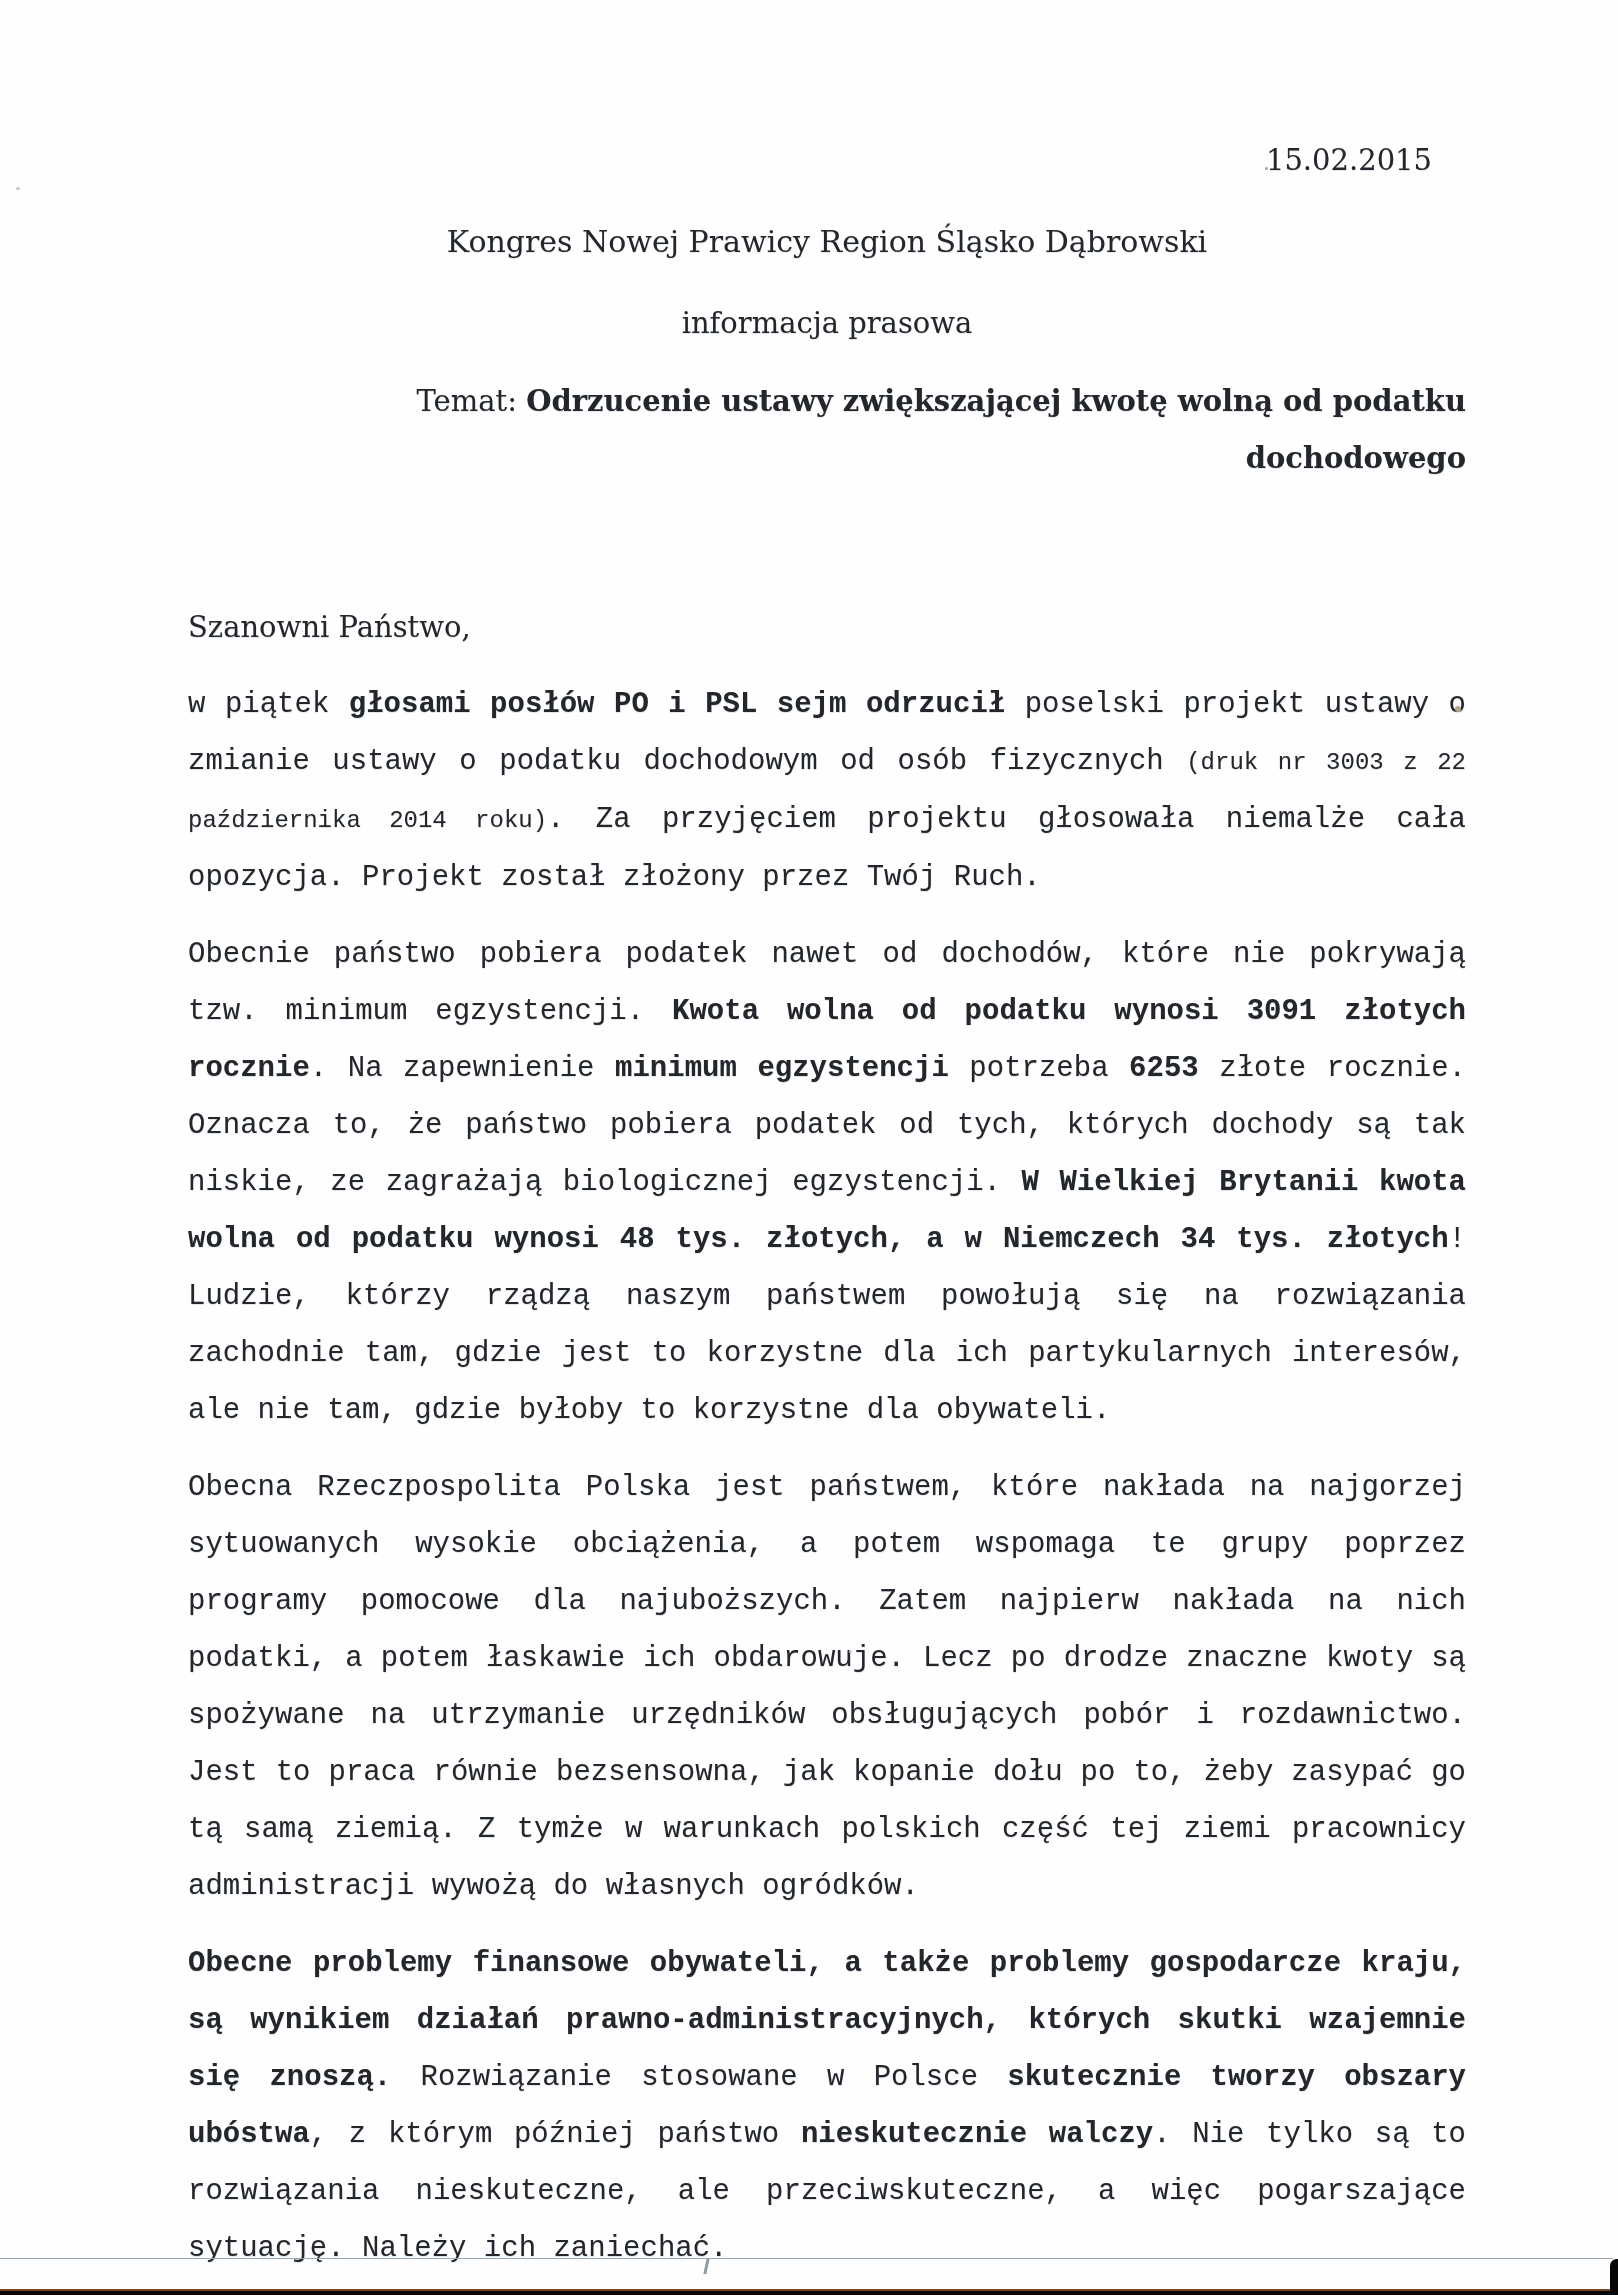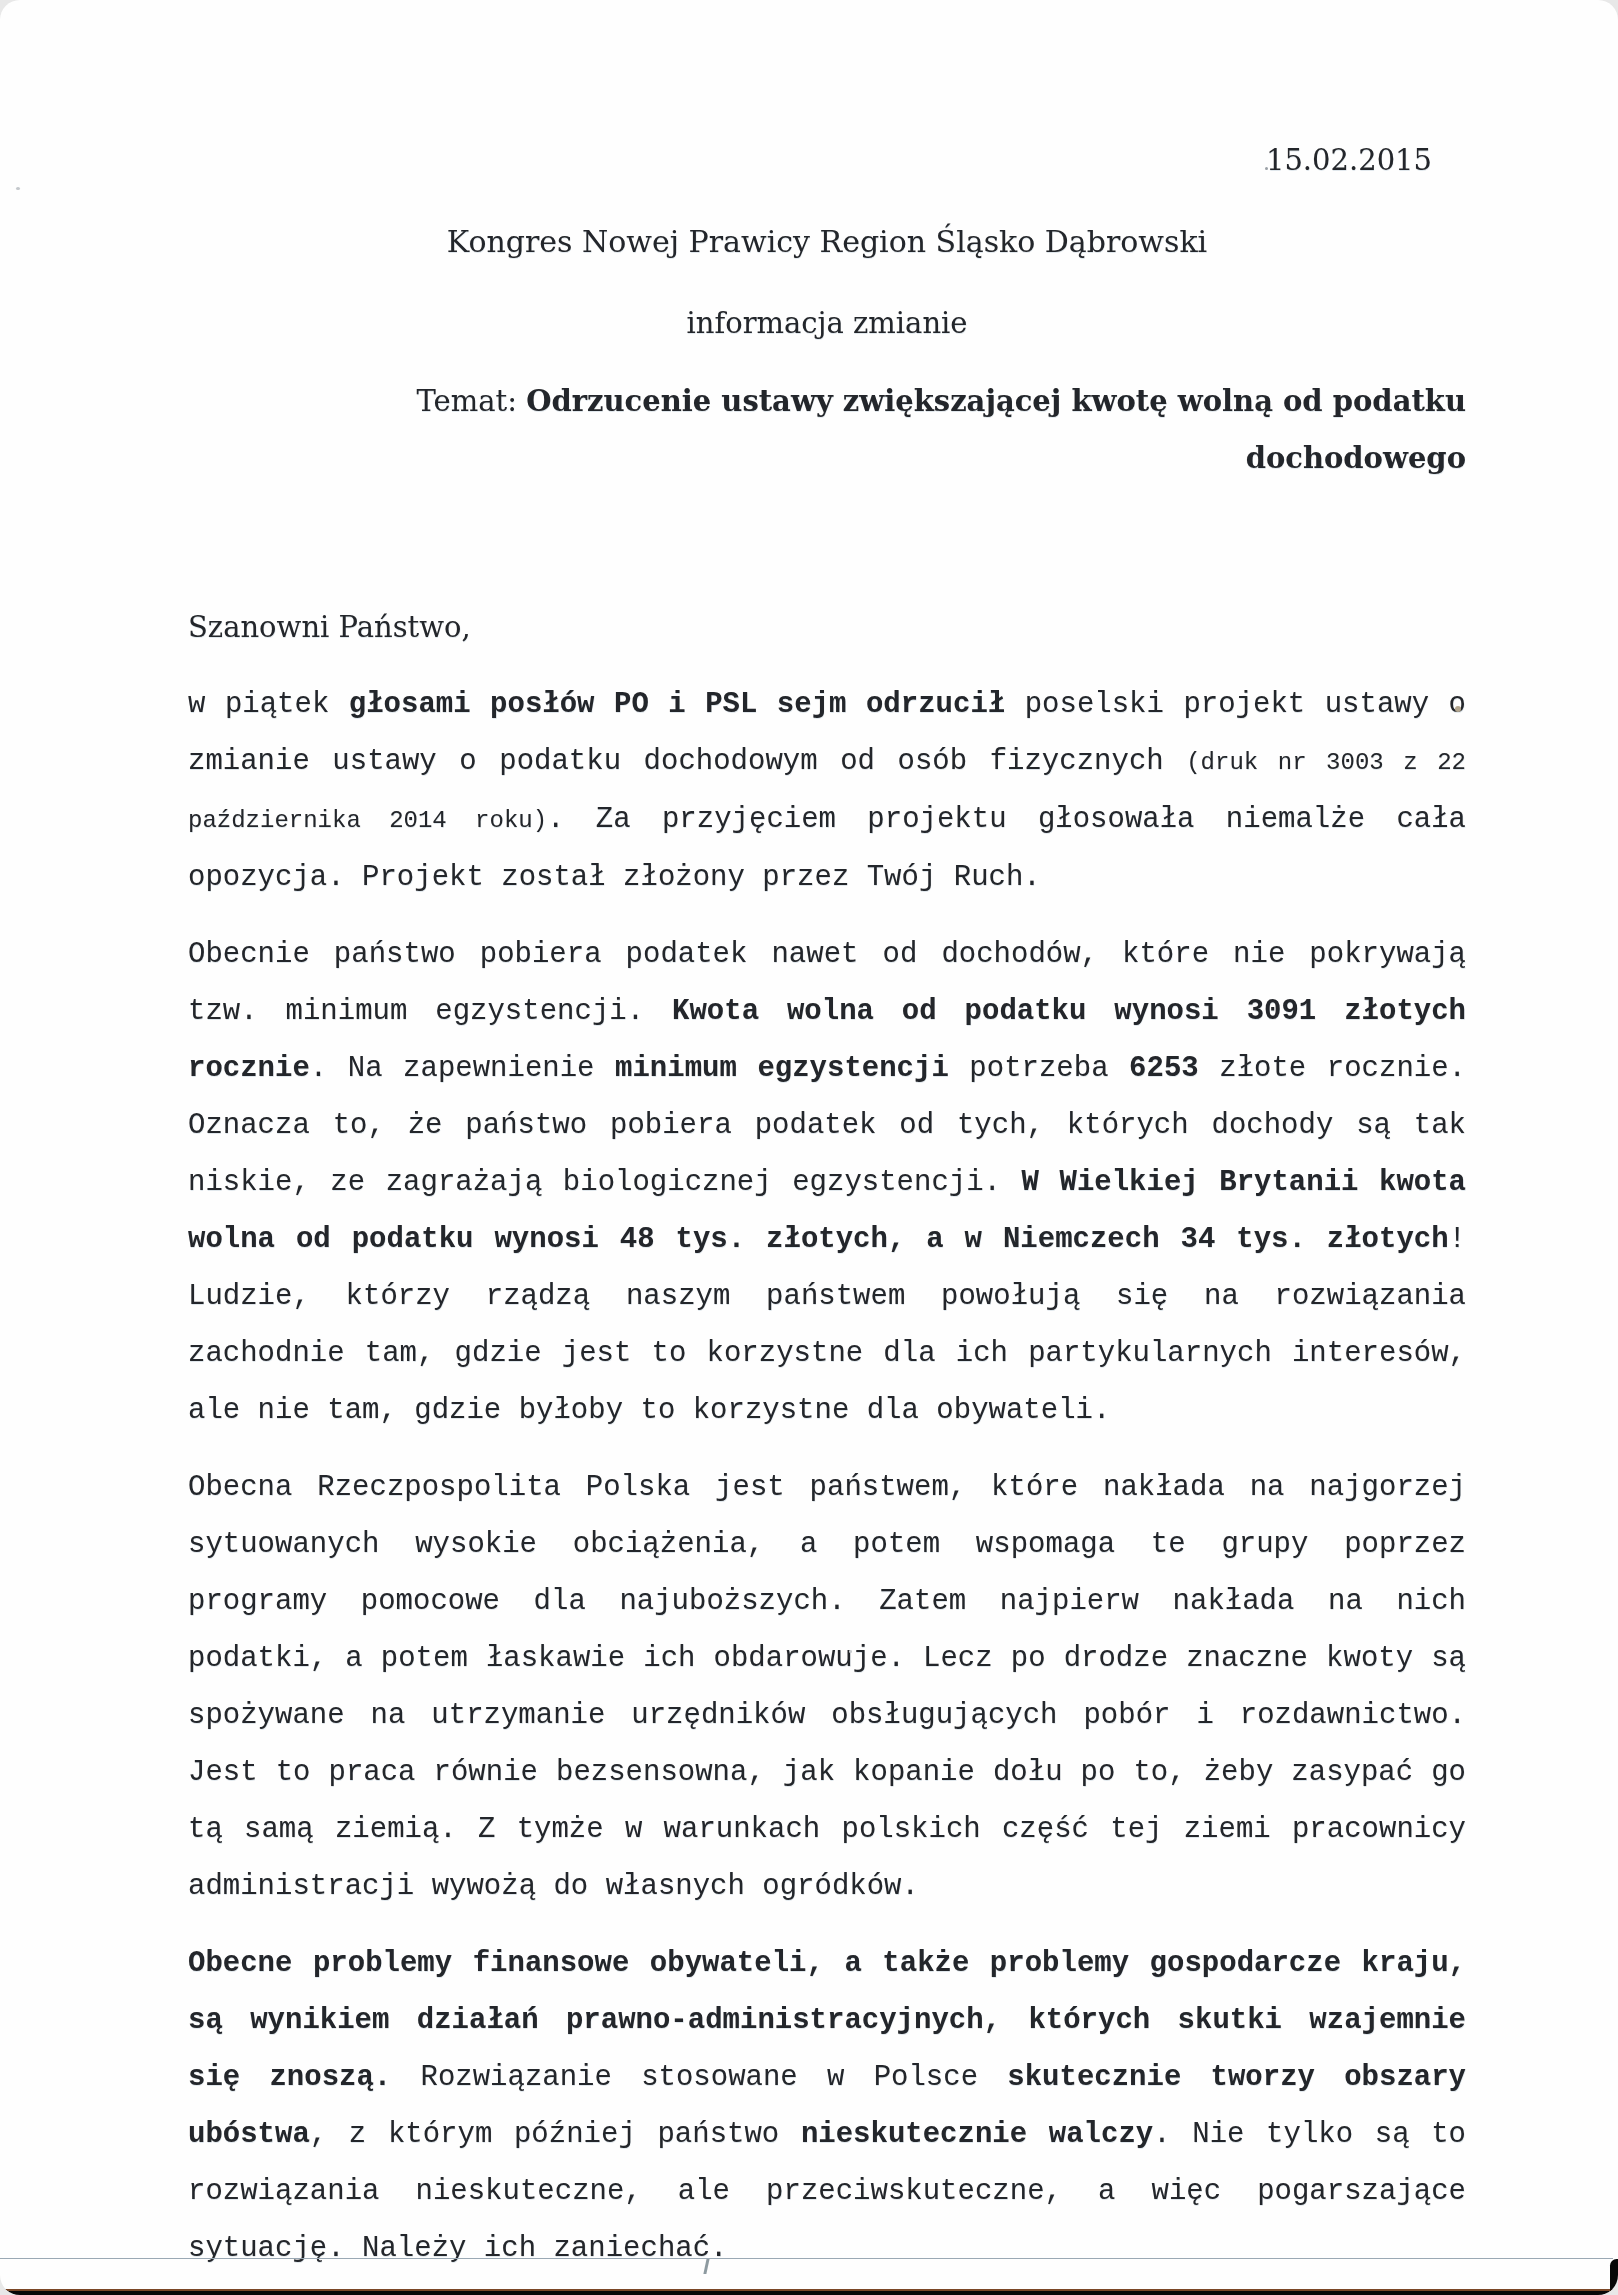--- a/index.html
+++ b/index.html
@@ -9,21 +9,20 @@
   }
   .page {
     position: relative;
     width: 1618px;
     height: 2295px;
     margin: 0 auto;
     background: #fefefe;
     overflow: hidden;
     font-family: "DejaVu Serif", "Liberation Serif", serif;
     color: #23262b;
-    border-radius: 20px;
   }
   .content {
     position: absolute;
     left: 188px;
     width: 1278px;
     top: 0;
     font-size: 29px;
     line-height: 57px;
   }
   .ink {
@@ -109,21 +108,21 @@
 <div class="page">
 
   <div class="content">
 
     <div class="date-line ink">
       <span>15.02.2015</span>
     </div>
 
     <h1 class="title ink">Kongres Nowej Prawicy Region Śląsko Dąbrowski</h1>
 
-    <div class="subtitle ink">informacja zmianie</div>
+    <div class="subtitle ink">informacja prasowa</div>
 
     <div class="topic ink"><span>Temat: </span><b>Odrzucenie ustawy zwiększającej kwotę wolną od podatku dochodowego</b></div>
 
     <p class="salutation ink">Szanowni Państwo,</p>
 
     <p class="para ink"><span>w piątek </span><b>głosami posłów PO i PSL sejm odrzucił</b><span> poselski projekt ustawy o zmianie ustawy o podatku dochodowym od osób fizycznych </span><span class="small">(druk nr 3003 z 22 października 2014 roku)</span><span>. Za przyjęciem projektu głosowała niemalże cała opozycja. Projekt został złożony przez Twój Ruch.</span></p>
 
     <p class="para ink"><span>Obecnie państwo pobiera podatek nawet od dochodów, które nie pokrywają tzw. minimum egzystencji. </span><b>Kwota wolna od podatku wynosi 3091 złotych rocznie</b><span>. Na zapewnienie </span><b>minimum egzystencji</b><span> potrzeba </span><b>6253</b><span> złote rocznie. Oznacza to, że państwo pobiera podatek od tych, których dochody są tak niskie, ze zagrażają biologicznej egzystencji. </span><b>W Wielkiej Brytanii kwota wolna od podatku wynosi 48 tys. złotych, a w Niemczech 34 tys. złotych</b><span>! Ludzie, którzy rządzą naszym państwem powołują się na rozwiązania zachodnie tam, gdzie jest to korzystne dla ich partykularnych interesów, ale nie tam, gdzie byłoby to korzystne dla obywateli.</span></p>
 
 

